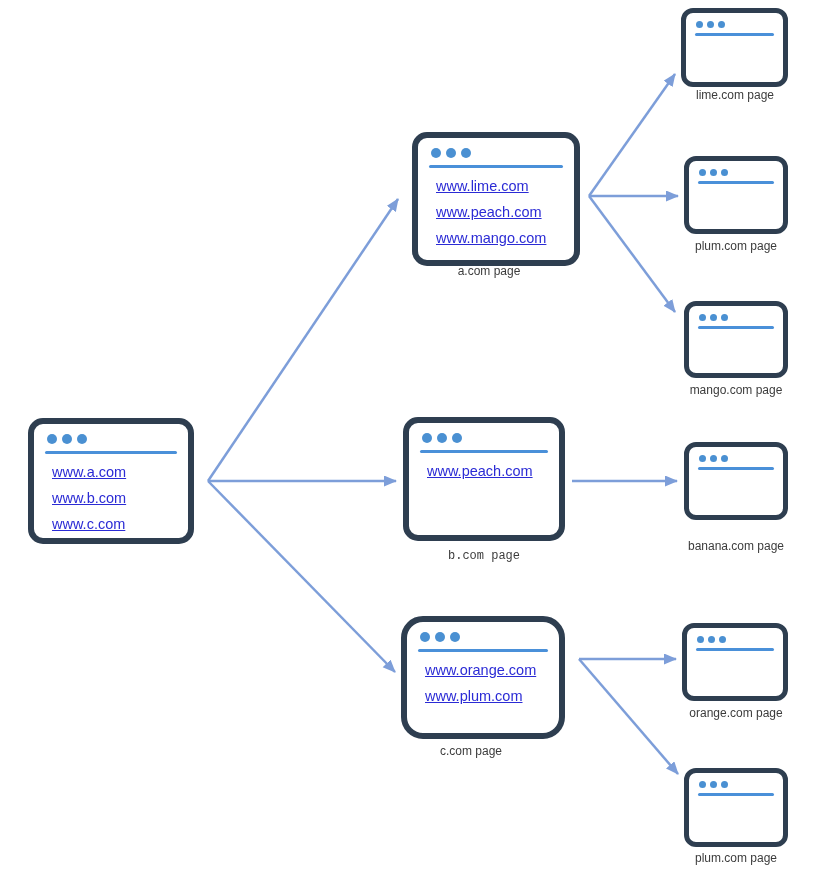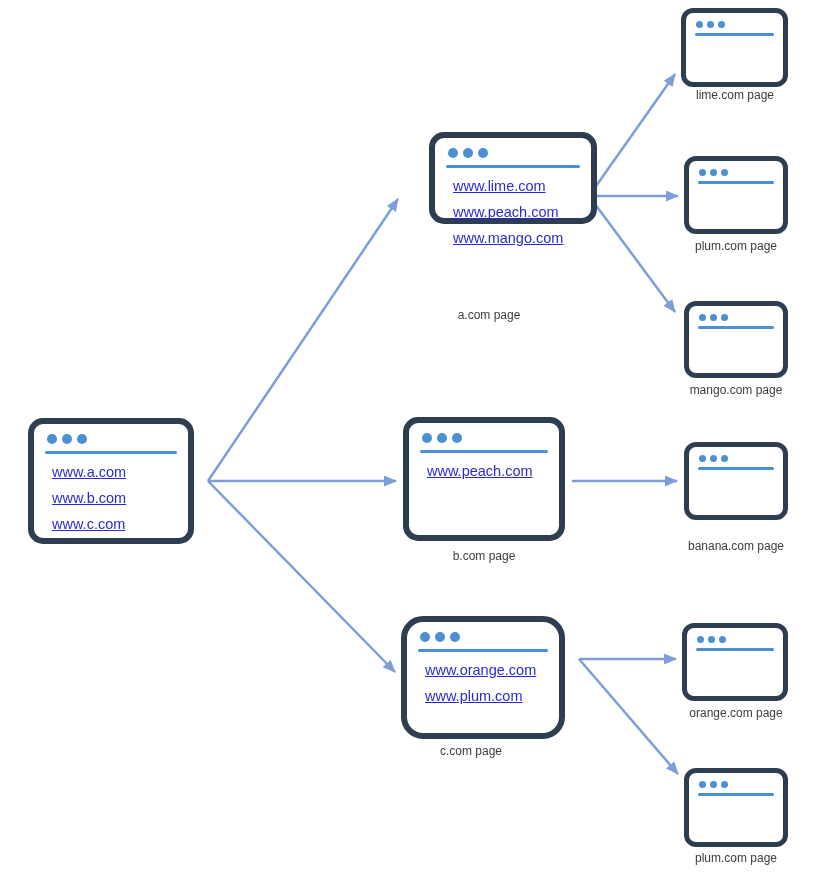--- a/index.html
+++ b/index.html
@@ -108,47 +108,47 @@
       <span class="dot"></span>
     </div>
     <div class="titlebar-line"></div>
     <div class="links">
       <span class="link">www.a.com</span>
       <span class="link">www.b.com</span>
       <span class="link">www.c.com</span>
     </div>
   </div>
 
-  <div class="window" style="left:429px; top:132px; width:168px; height:92px;">
+  <div class="window" style="left:412px; top:132px; width:168px; height:134px;">
     <div class="dots">
       <span class="dot"></span>
       <span class="dot"></span>
       <span class="dot"></span>
     </div>
     <div class="titlebar-line"></div>
     <div class="links">
       <span class="link">www.lime.com</span>
       <span class="link">www.peach.com</span>
       <span class="link">www.mango.com</span>
     </div>
   </div>
-  <div class="caption" style="left:375px; top:264px; width:228px;margin-top:44px;">a.com page</div>
+  <div class="caption" style="left:375px; top:264px; width:228px;">a.com page</div>
 
   <div class="window" style="left:403px; top:417px; width:162px; height:124px;">
     <div class="dots">
       <span class="dot"></span>
       <span class="dot"></span>
       <span class="dot"></span>
     </div>
     <div class="titlebar-line"></div>
     <div class="links">
       <span class="link">www.peach.com</span>
     </div>
   </div>
-  <div class="caption" style="left:374px; top:549px; width:220px;">b.com page</div>
+  <div class="caption" style="left:374px; top:549px; width:220px;font-family:Liberation Mono, monospace;">b.com page</div>
 
   <div class="window" style="left:401px; top:616px; width:164px; height:123px;border-radius:22px;">
     <div class="dots">
       <span class="dot"></span>
       <span class="dot"></span>
       <span class="dot"></span>
     </div>
     <div class="titlebar-line"></div>
     <div class="links">
       <span class="link">www.orange.com</span>

